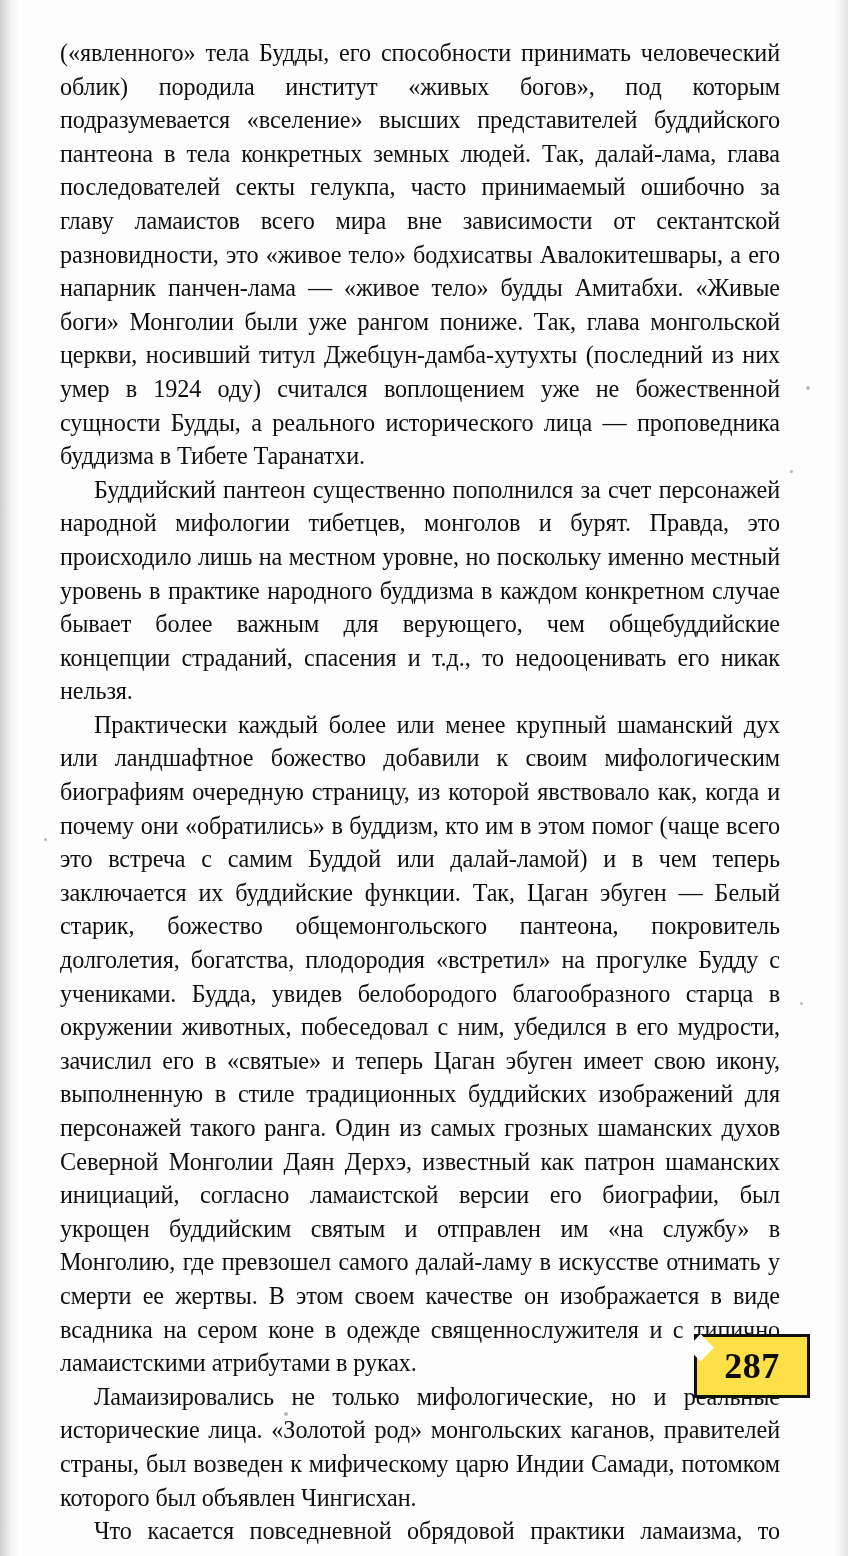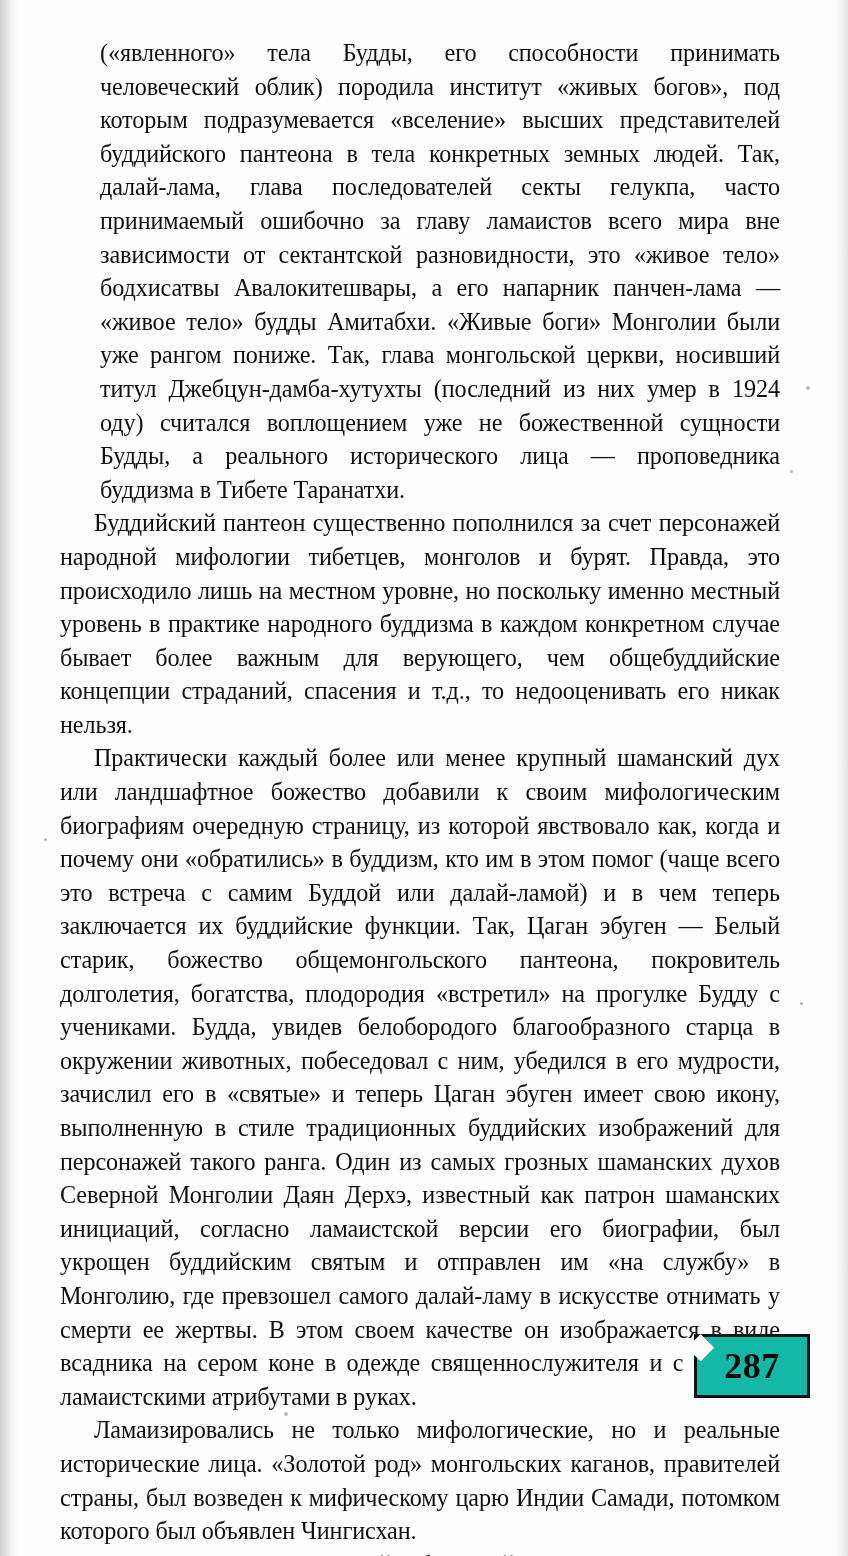--- a/index.html
+++ b/index.html
@@ -39,31 +39,30 @@
     text-justify: inter-word;
     font-size: 24.2px;
     line-height: 33.6px;
     color: #100f10;
     letter-spacing: -0.1px;
     text-indent: 34px;
     hyphens: manual;
   }
   p.para.first {
     text-indent: 0;
-    margin-left: 40px;
   }
   
   .page-number-box {
     position: absolute;
     right: 38px;
     bottom: 158px;
     width: 110px;
     height: 58px;
     border: 3px solid #111;
-    background: #14b8a6;
+    background: #fde047;
     display: flex;
     align-items: center;
     justify-content: center;
     margin-left: 45px;
   }
   .page-number-box .num {
     font-family: "Liberation Serif", serif;
     font-weight: bold;
     font-size: 36px;
     color: #0d0d0d;

